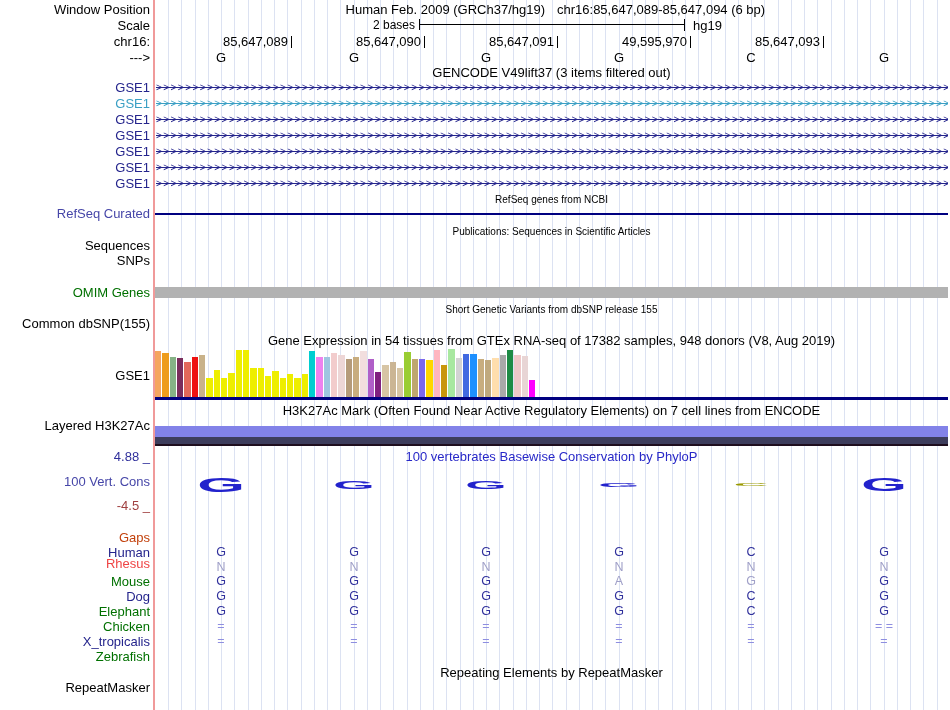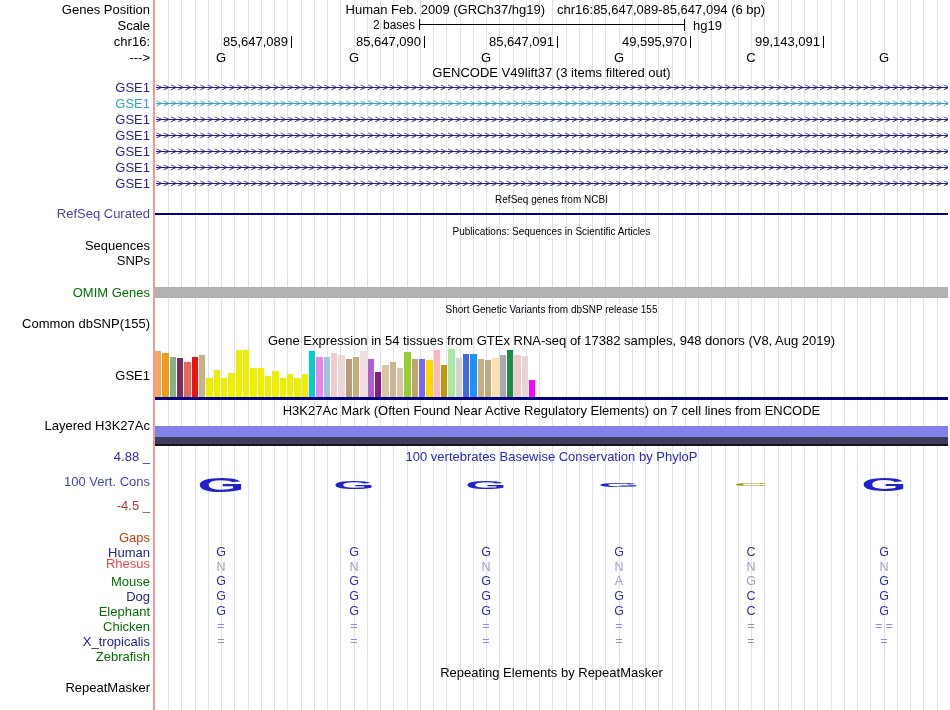--- a/index.html
+++ b/index.html
@@ -87,42 +87,42 @@
       <div class="grid" style="left: 857px; background: rgb(220, 226, 242);"></div>
       <div class="grid" style="left: 870.25px; background: rgb(220, 226, 242);"></div>
       <div class="grid" style="left: 883.5px; background: rgb(220, 226, 242);"></div>
       <div class="grid" style="left: 896.75px; background: rgb(220, 226, 242);"></div>
       <div class="grid" style="left: 910px; background: rgb(220, 226, 242);"></div>
       <div class="grid" style="left: 923.25px; background: rgb(220, 226, 242);"></div>
       <div class="grid" style="left: 936.5px; background: rgb(220, 226, 242);"></div>
     </div>
   <div class="pinkline"></div>
 
-  <div class="lbl" style="top:2px">Genes Position</div>
+  <div class="lbl" style="top:2px">Window Position</div>
   <div style="position:absolute;left:155px;top:2px;width:390px;text-align:right;font-size:13px;white-space:nowrap">Human Feb. 2009 (GRCh37/hg19)</div>
   <div style="position:absolute;left:557px;top:2px;font-size:13px;white-space:nowrap">chr16:85,647,089-85,647,094 (6 bp)</div>
 
   <div class="lbl" style="top:18px">Scale</div>
   <div style="position:absolute;left:255px;top:18px;width:160px;text-align:right;font-size:12px">2 bases</div>
   <div class="scalebar" style="left:419px;top:24px;width:266px;height:1px"></div>
   <div class="scalebar" style="left:419px;top:19px;width:1px;height:11px"></div>
   <div class="scalebar" style="left:684px;top:19px;width:1px;height:12px"></div>
   <div style="position:absolute;left:693px;top:18px;font-size:13px">hg19</div>
 
   <div class="lbl" style="top:34px">chr16:</div>
   <div id="coordlayer">
       <div class="coordnum" style="left: 196px;">85,647,089</div>
       <div class="tick" style="left: 291px;"></div>
       <div class="coordnum" style="left: 329px;">85,647,090</div>
       <div class="tick" style="left: 424px;"></div>
       <div class="coordnum" style="left: 462px;">85,647,091</div>
       <div class="tick" style="left: 557px;"></div>
       <div class="coordnum" style="left: 595px;">49,595,970</div>
       <div class="tick" style="left: 690px;"></div>
-      <div class="coordnum" style="left: 728px;">99,143,091</div>
+      <div class="coordnum" style="left: 728px;">85,647,093</div>
       <div class="tick" style="left: 823px;"></div>
     </div>
 
   <div class="lbl" style="top:50px">---&gt;</div>
   <div id="baselayer">
       <div class="baselet" style="left: 206px;">G</div>
       <div class="baselet" style="left: 339px;">G</div>
       <div class="baselet" style="left: 471px;">G</div>
       <div class="baselet" style="left: 604px;">G</div>
       <div class="baselet" style="left: 736px;">C</div>

